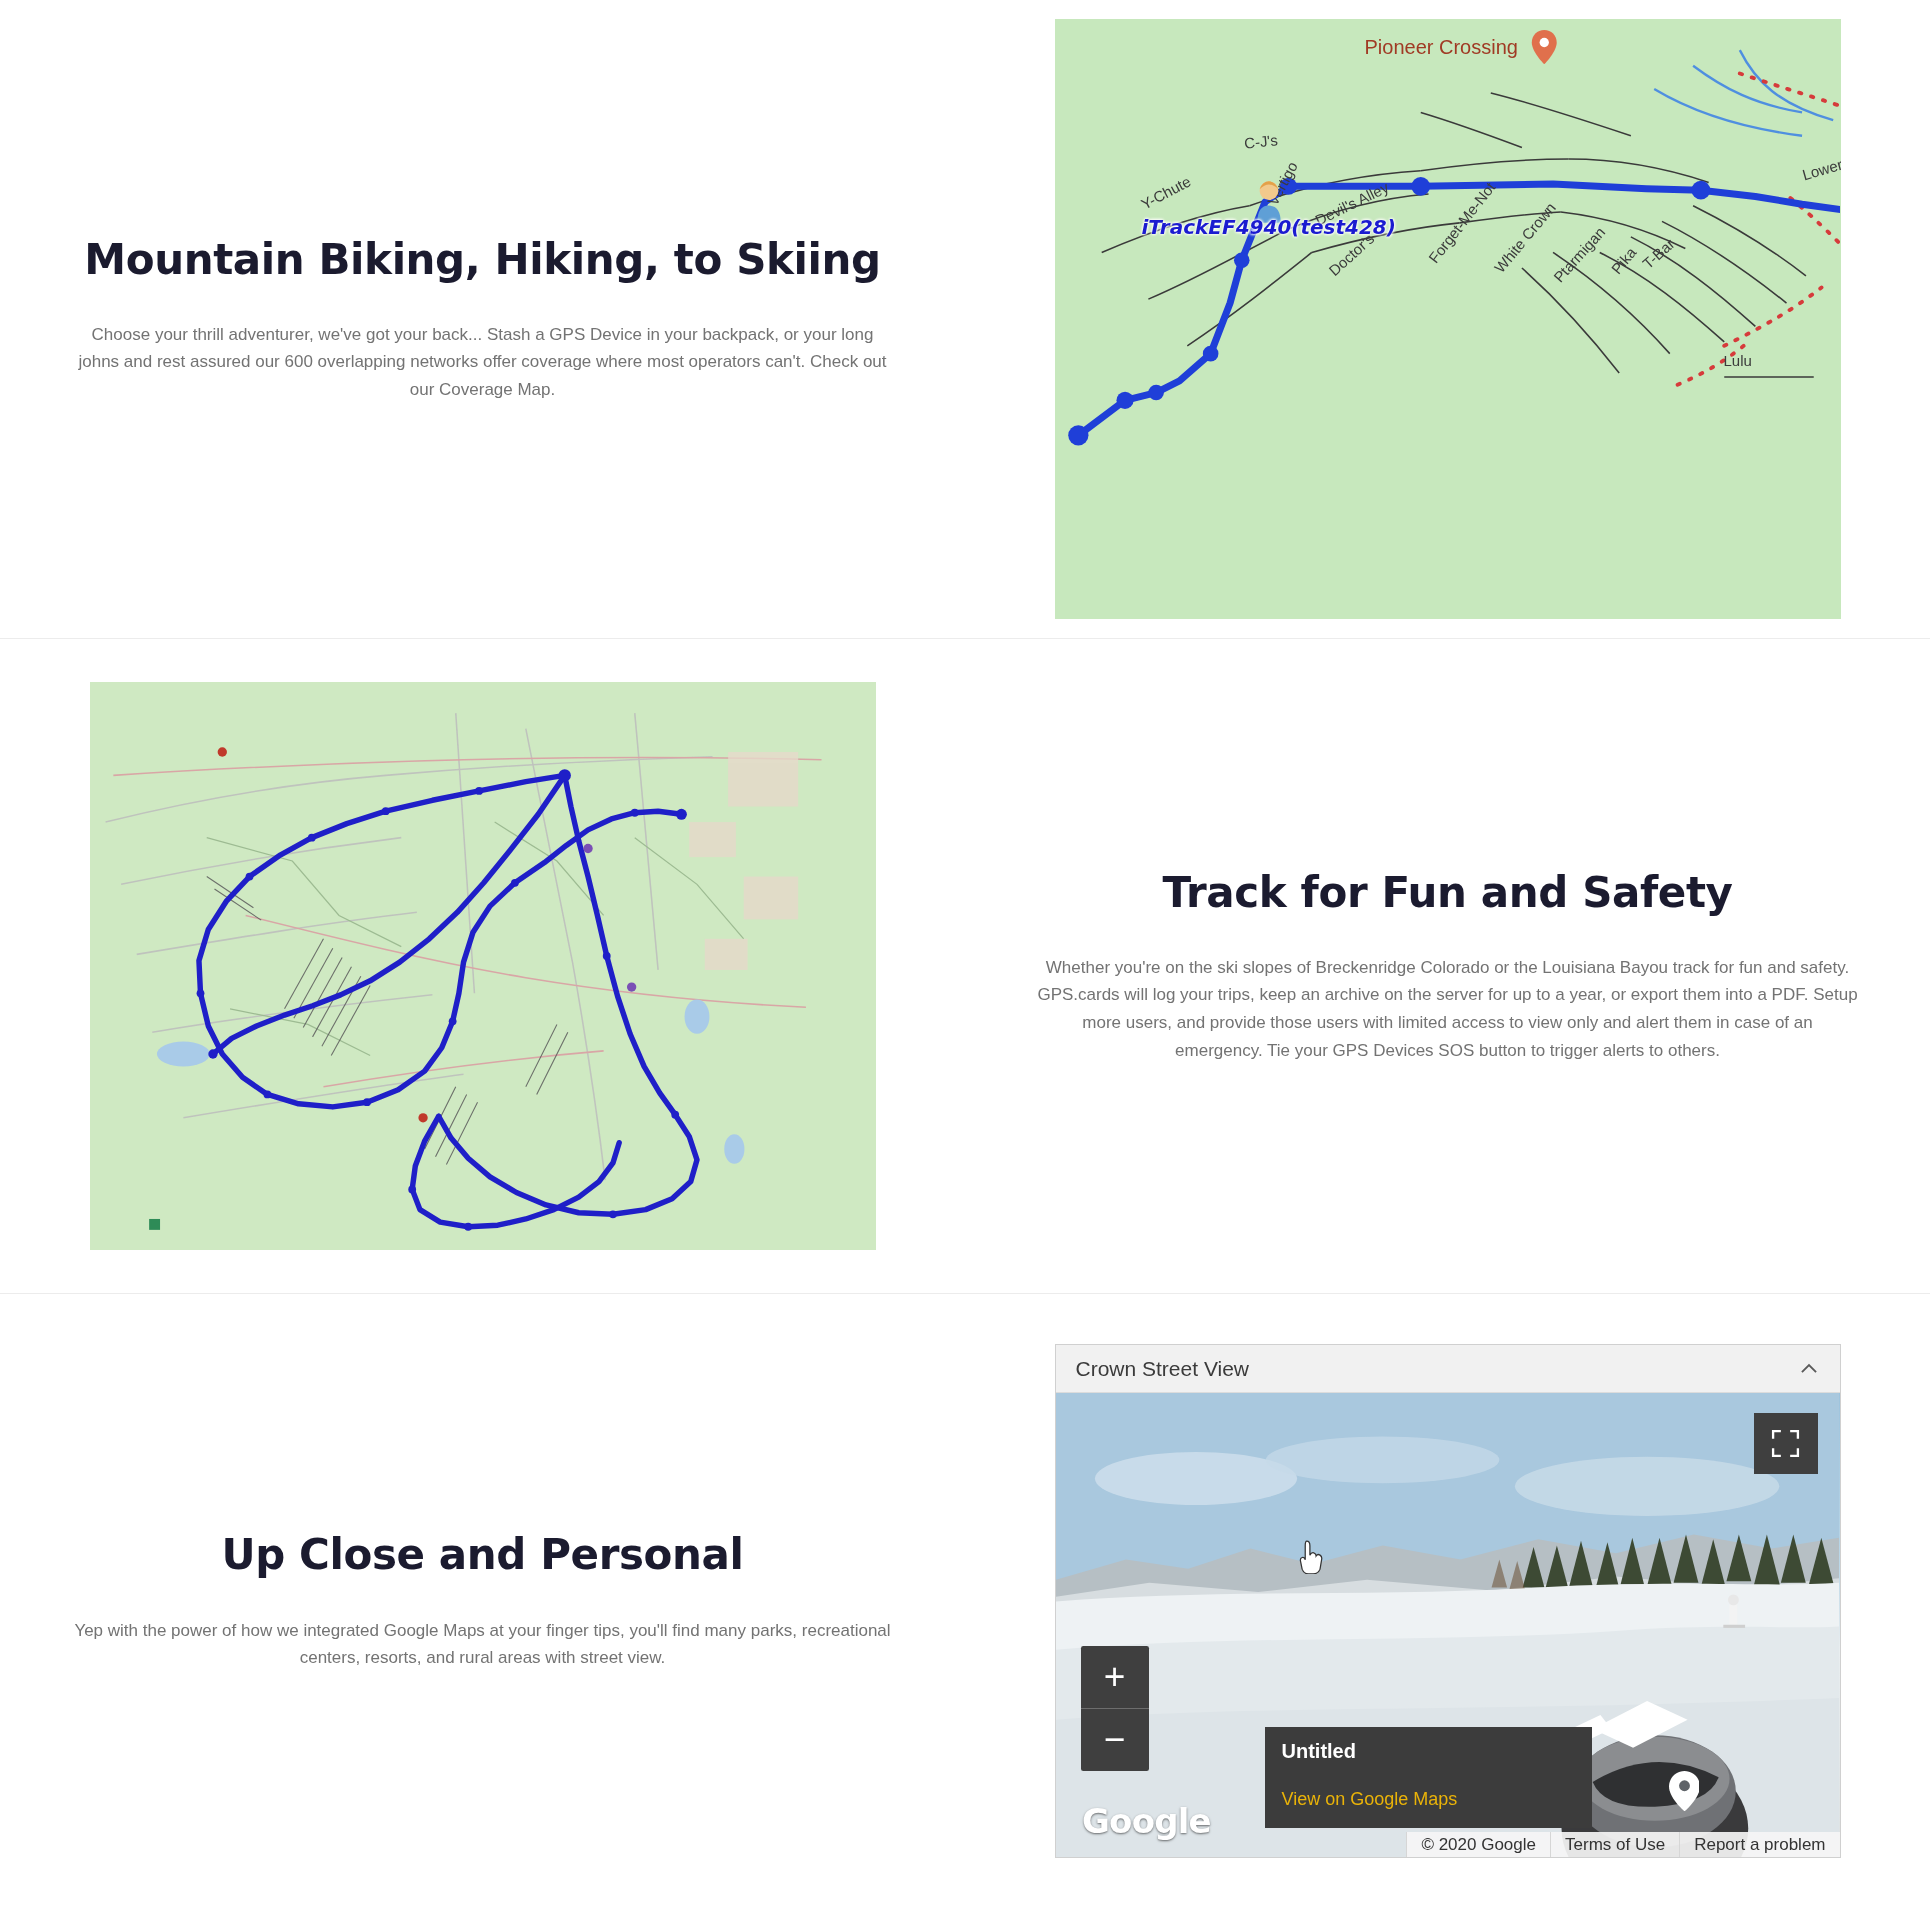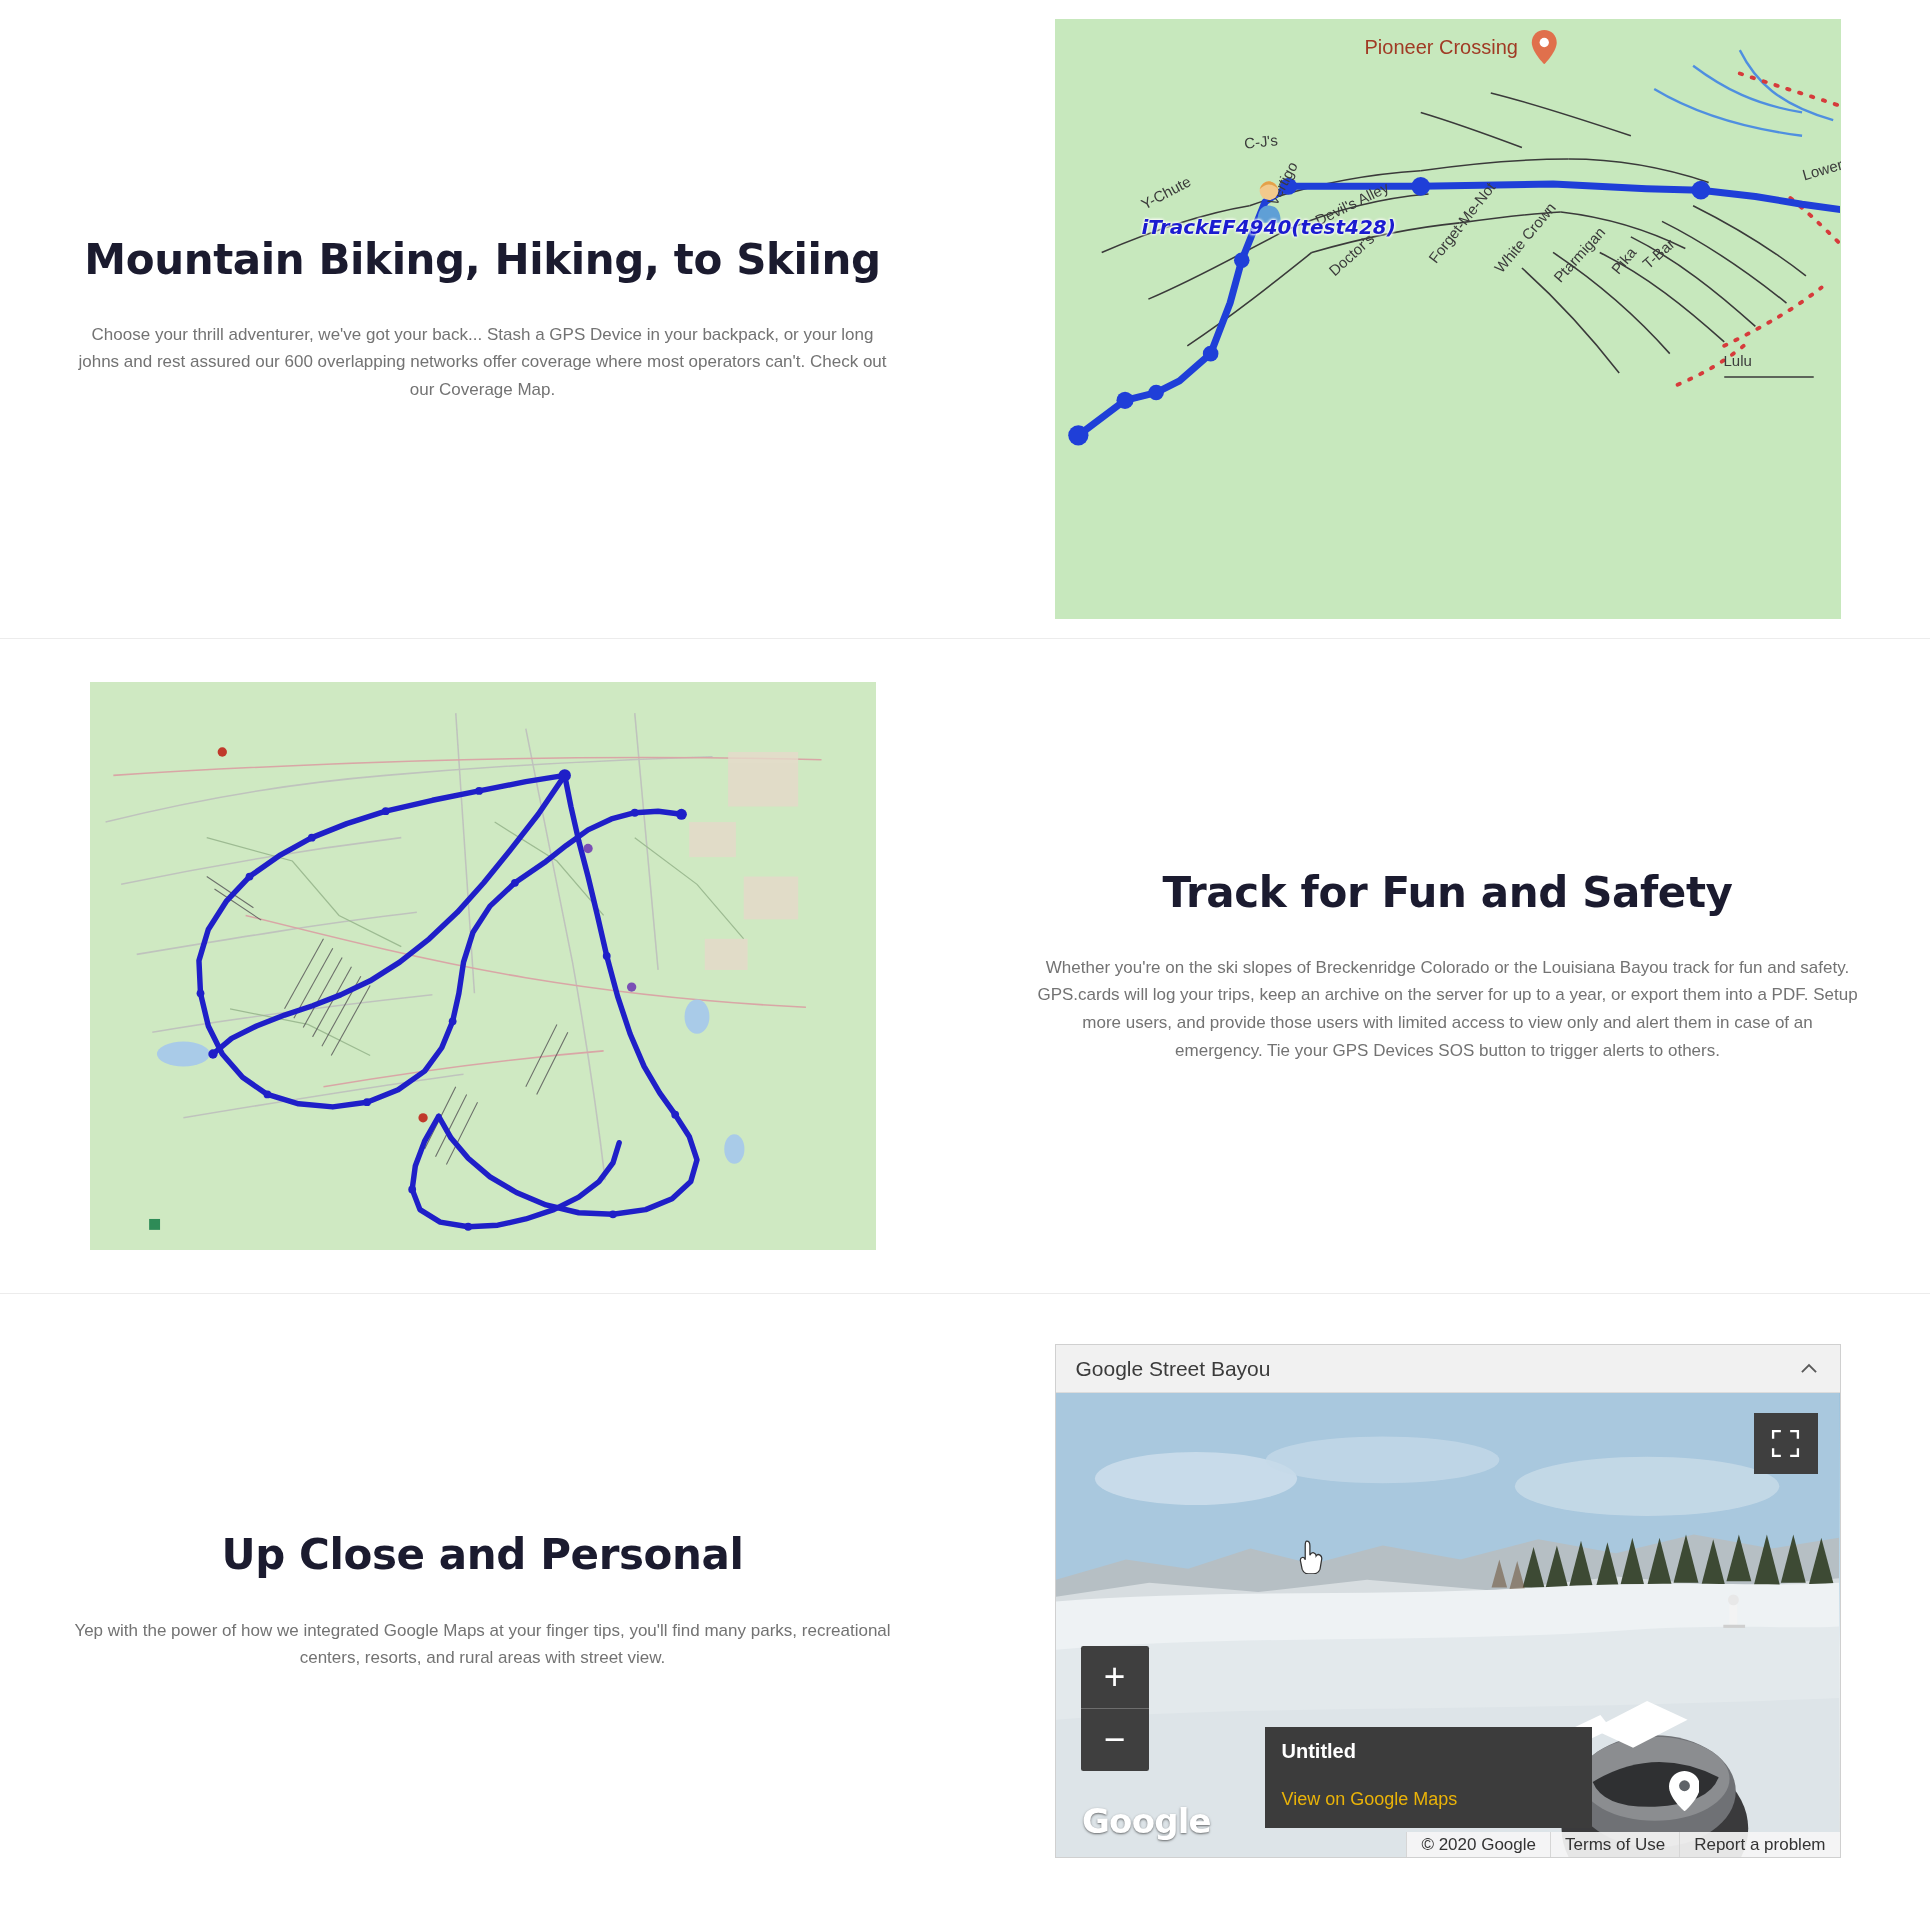--- a/index.html
+++ b/index.html
@@ -419,21 +419,21 @@
 
   <div class="section sec3">
     <div class="text-col">
       <h2 class="heading">Up Close and Personal</h2>
       <p class="body">Yep with the power of how we integrated Google Maps at your finger tips, you'll find many parks, recreational centers, resorts, and rural areas with street view.</p>
     </div>
     <div class="media-col">
       <div class="streetview">
 
         <div class="sv-header">
-          <span class="sv-title">Google Street Bayou</span>
+          <span class="sv-title">Crown Street View</span>
           <span class="sv-collapse">
             <svg viewBox="0 0 28 28">
                 <path d="M5 18 L14 9 L23 18" fill="none" stroke="#5a5a5a" stroke-width="2.4"></path>
               </svg>
           </span>
         </div>
 
         <div class="sv-canvas">
           <svg viewBox="0 0 1008 597" preserveAspectRatio="none" style="position:absolute;inset:0;">
 

